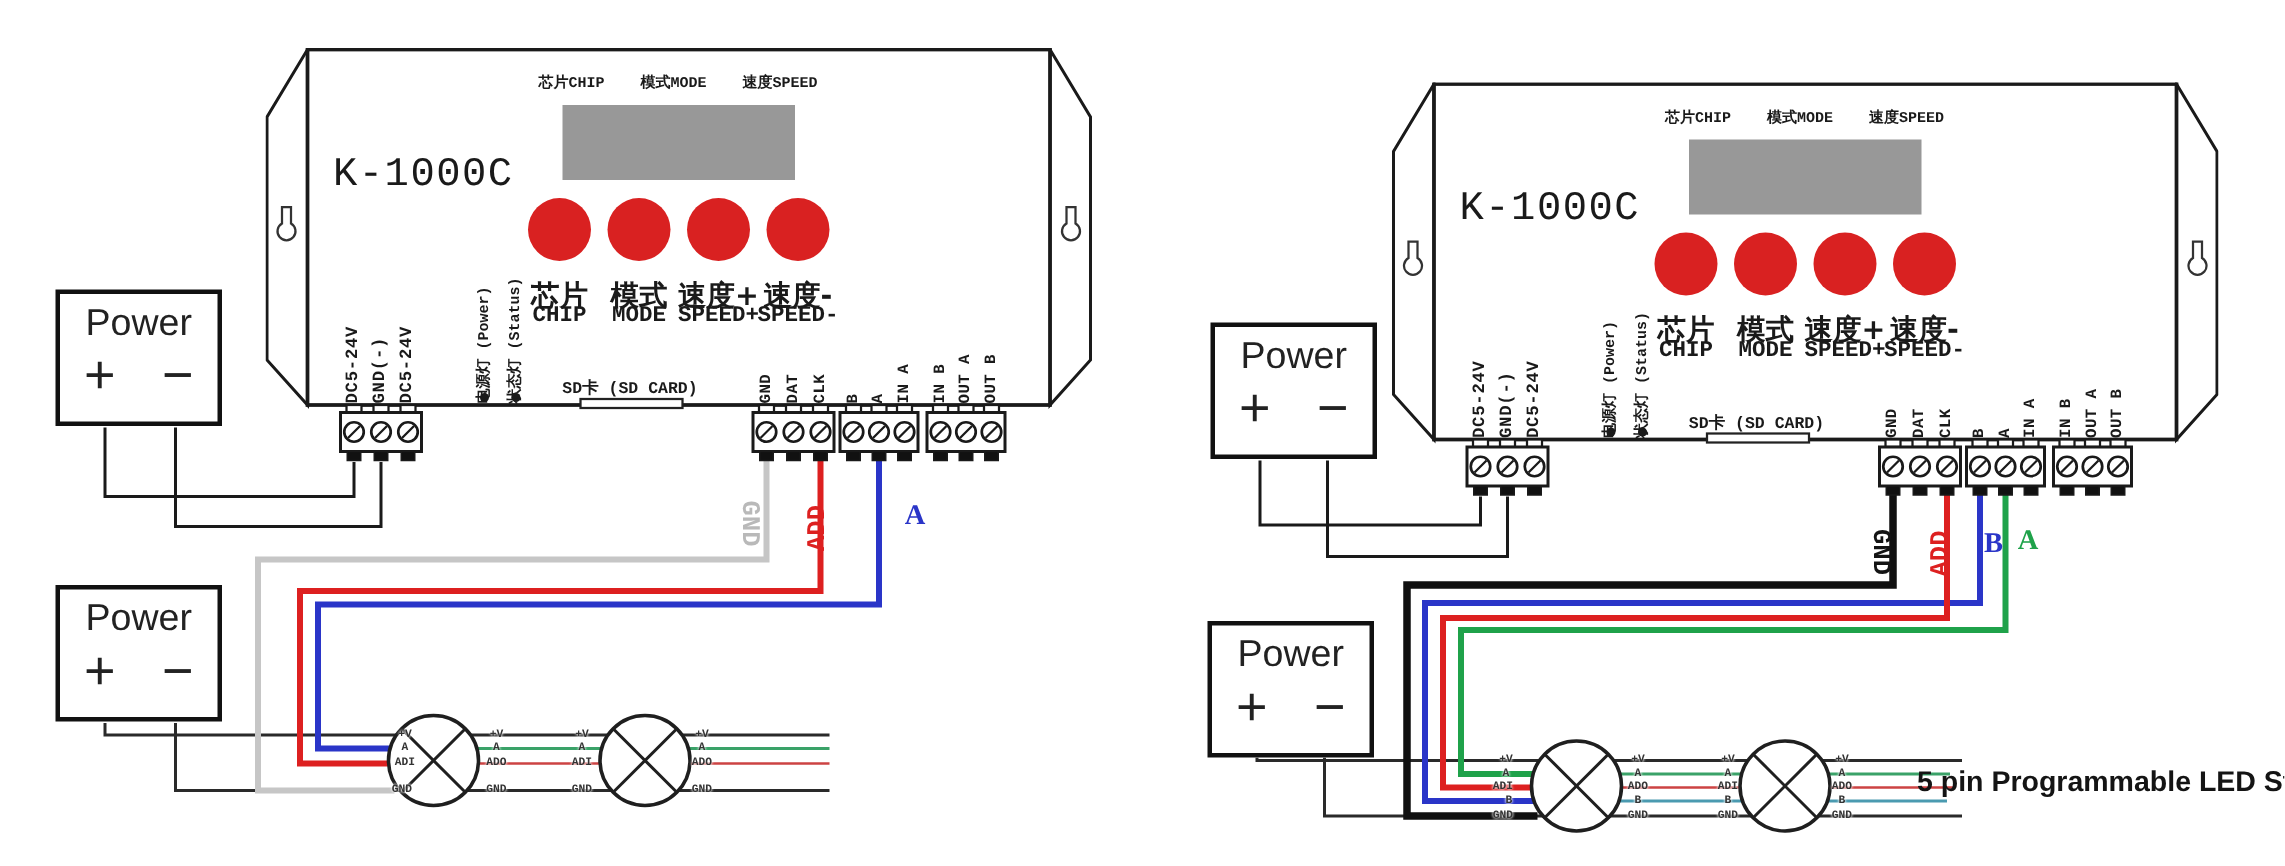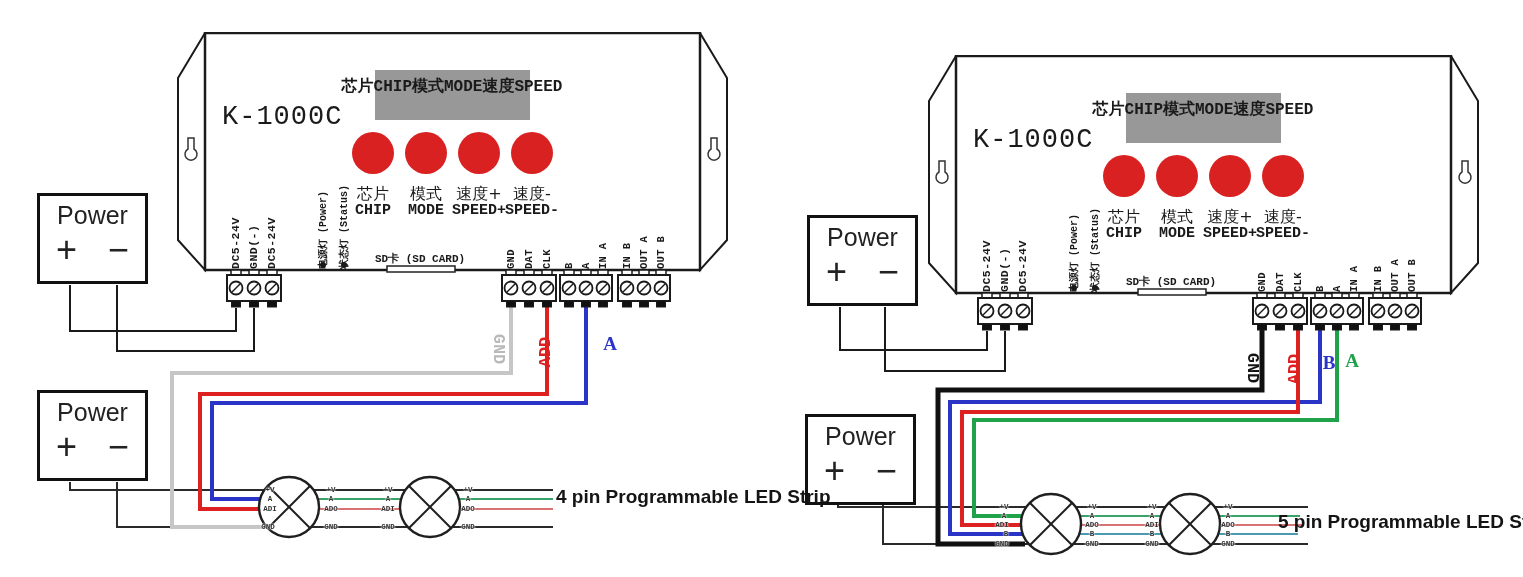--- a/index.html
+++ b/index.html
@@ -5,22 +5,22 @@
   html,body{margin:0;padding:0;background:#fff;}
   #stage{position:relative;width:1523px;height:577px;background:#fff;overflow:hidden;
          font-family:"Liberation Sans","DejaVu Sans",sans-serif;color:#1a1a1a;}
   #stage svg{display:block;}
   .abs{position:absolute;}
   
   .ctrl{position:absolute;width:551px;height:277px;}
   .ctrl .lay{position:absolute;left:0;top:0;}
   .t{position:absolute;font-family:"Liberation Mono","DejaVu Sans Mono",monospace;color:#1a1a1a;}
   .model{font-size:27px;letter-spacing:1px;font-weight:400;}
-  .hdr{display:flex;gap:0;font-size:16px;font-weight:bold;transform:translateX(-50%);white-space:nowrap;margin-top:28px;}
-  .blab-zh{font-size:16px;font-weight:normal;transform:translateX(-50%);white-space:nowrap;
+  .hdr{display:flex;gap:24px;font-size:10px;font-weight:bold;transform:translateX(-50%);white-space:nowrap;}
+  .blab-zh{font-size:19px;font-weight:bold;transform:translateX(-50%);white-space:nowrap;
            font-family:"DejaVu Sans",sans-serif;}
   .blab-en{font-size:15px;font-weight:bold;transform:translateX(-50%);white-space:nowrap;}
   .vlab{transform-origin:0 0;transform:rotate(-90deg);font-weight:bold;white-space:nowrap;
         line-height:13px;font-size:11.5px;letter-spacing:.5px;text-align:left;}
   .vsm{font-size:10px;letter-spacing:0;}
   .osm{font-size:10.5px;letter-spacing:.3px;}
   .sdlab{font-size:11px;font-weight:bold;transform:translateX(-50%);white-space:nowrap;}
   
   .pbox{position:absolute;width:111px;height:91px;border:3px solid #111;background:#fff;box-sizing:border-box;}
   .pbox .pt{position:absolute;left:0;right:0;top:5px;text-align:center;font-size:25px;color:#222;}
@@ -309,16 +309,15 @@
   <span class="pl" style="left:1152px;top:516px">A</span>
   <span class="pl" style="left:1152px;top:525px">ADI</span>
   <span class="pl" style="left:1152px;top:534px">B</span>
   <span class="pl" style="left:1152px;top:544px">GND</span>
   <span class="pl" style="left:1228px;top:507px">+V</span>
   <span class="pl" style="left:1228px;top:516px">A</span>
   <span class="pl" style="left:1228px;top:525px">ADO</span>
   <span class="pl" style="left:1228px;top:534px">B</span>
   <span class="pl" style="left:1228px;top:544px">GND</span>
 
-  <div class="caption" style="left:556px;top:486px">4 pin Programmable LED Strip</div>
   <div class="caption" style="left:1278px;top:511px">5 pin Programmable LED Strip</div>
 
 </div>
 
 </body></html>

